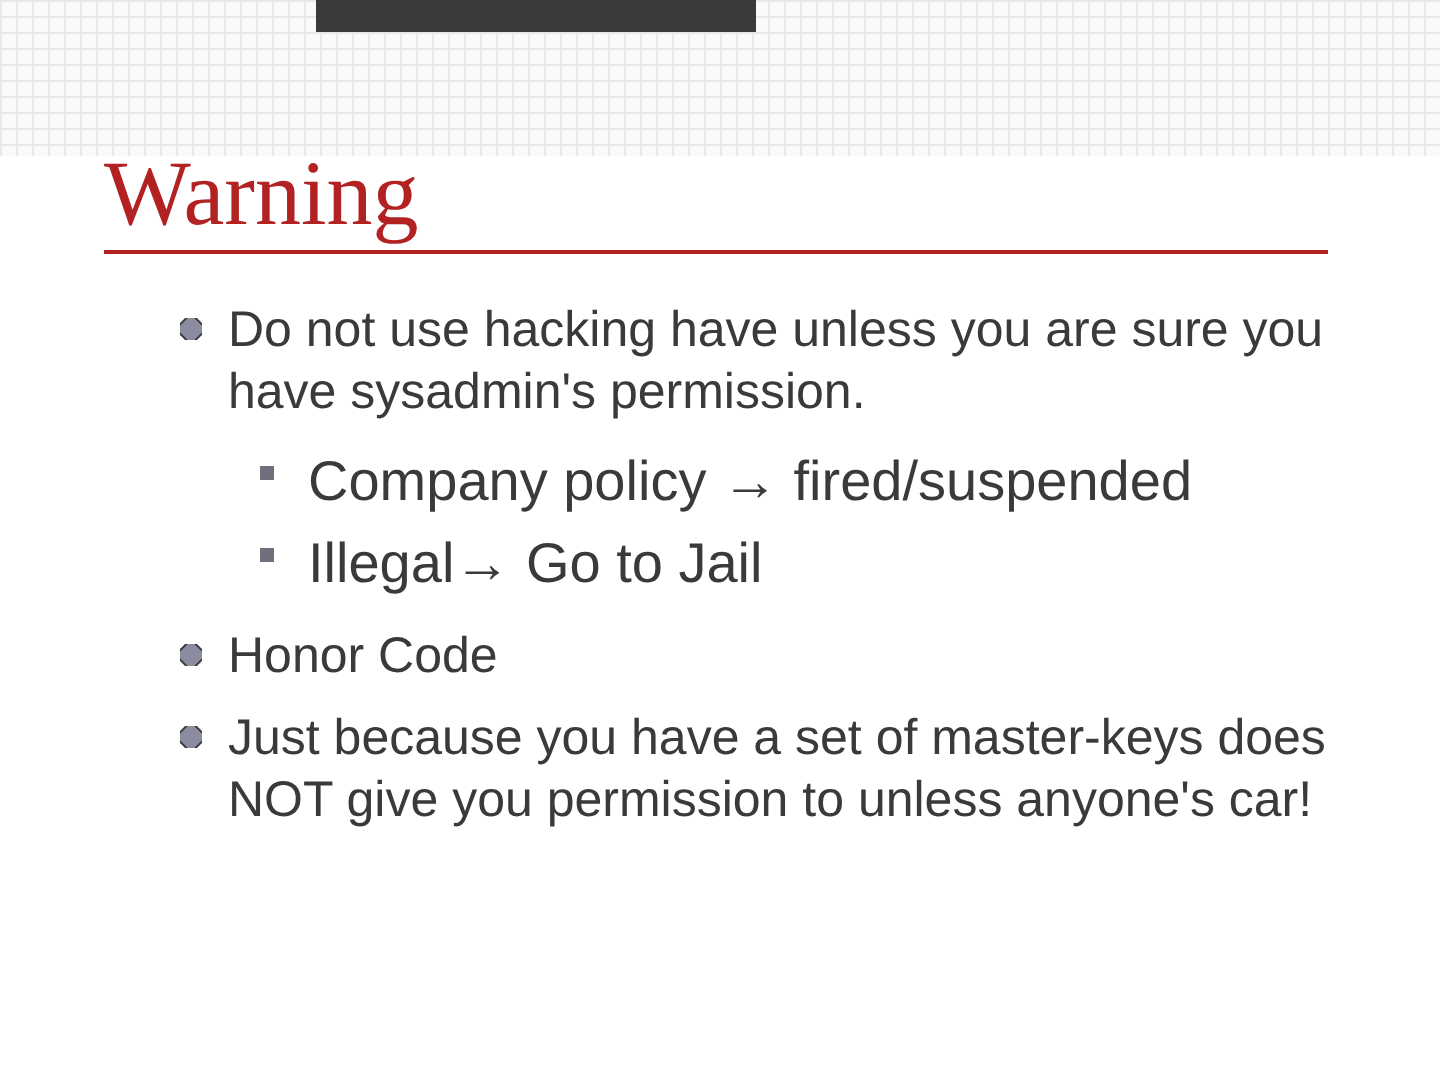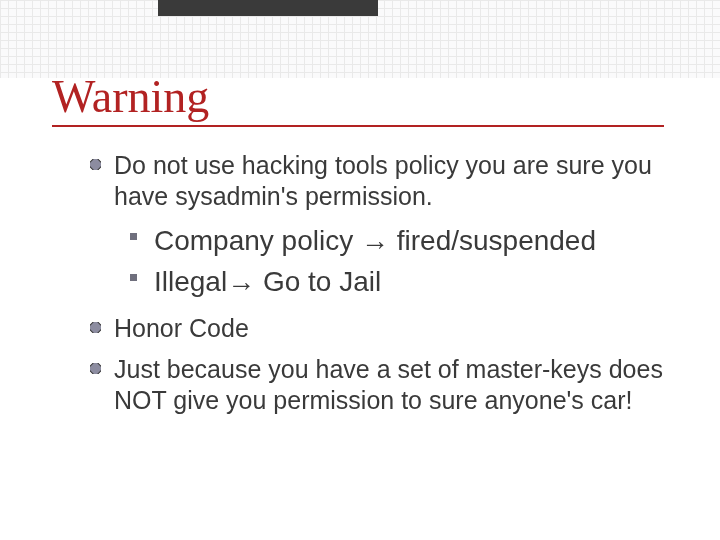--- a/index.html
+++ b/index.html
@@ -101,21 +101,21 @@
   <div class="title">Warning</div>
 
   <div class="content">
 
     <div class="bullet-l1">
       <span class="diamond">
         <svg width="11" height="11" viewBox="0 0 11 11">
             <rect x="0" y="0" width="11" height="11" transform="rotate(45 5.5 5.5)" fill="#8c8ca0" stroke="#3a3a3a" stroke-width="1"></rect>
           </svg>
       </span>
-      <span>Do not use hacking tools policy you are </span><span class="italic">sure</span><span> you have sysadmin's permission.</span>
+      <span>Do not use hacking have unless you are </span><span class="italic">sure</span><span> you have sysadmin's permission.</span>
     </div>
 
     <div class="sublist">
       <div class="bullet-l2">
         <span class="square"></span>
         <span>Company policy </span><span class="arrow">→</span><span> fired/suspended</span>
       </div>
       <div class="bullet-l2">
         <span class="square"></span>
         <span>Illegal</span><span class="arrow">→</span><span> Go to Jail</span>
@@ -130,17 +130,17 @@
       </span>
       <span>Honor Code</span>
     </div>
 
     <div class="bullet-l1">
       <span class="diamond">
         <svg width="11" height="11" viewBox="0 0 11 11">
             <rect x="0" y="0" width="11" height="11" transform="rotate(45 5.5 5.5)" fill="#8c8ca0" stroke="#3a3a3a" stroke-width="1"></rect>
           </svg>
       </span>
-      <span>Just because you have a set of master-keys does NOT give you permission to sure anyone's car!</span>
+      <span>Just because you have a set of master-keys does NOT give you permission to unless anyone's car!</span>
     </div>
 
   </div>
 </div>
 
 </body></html>

